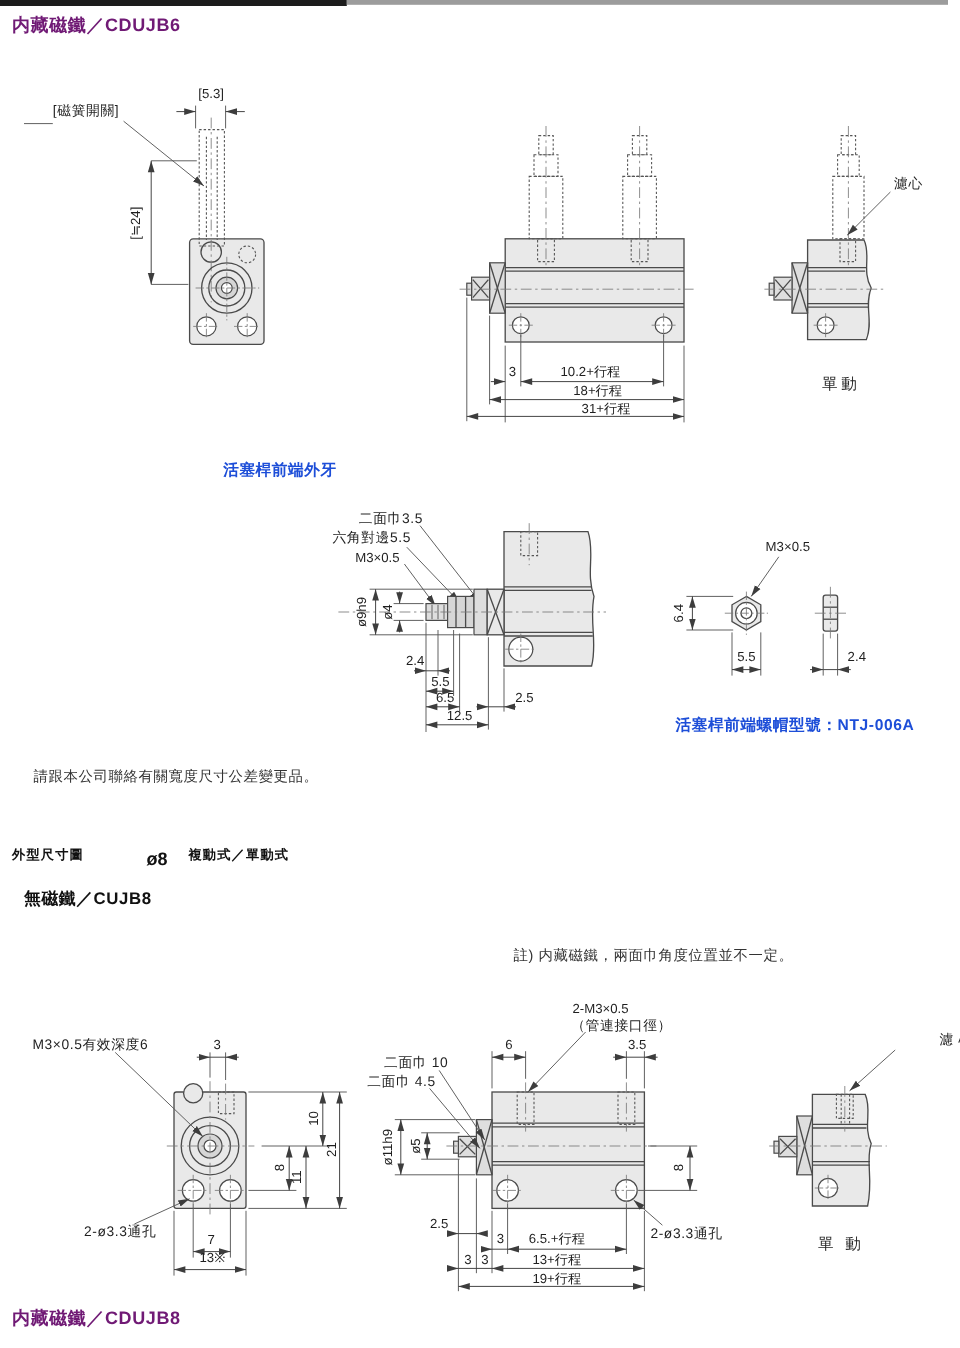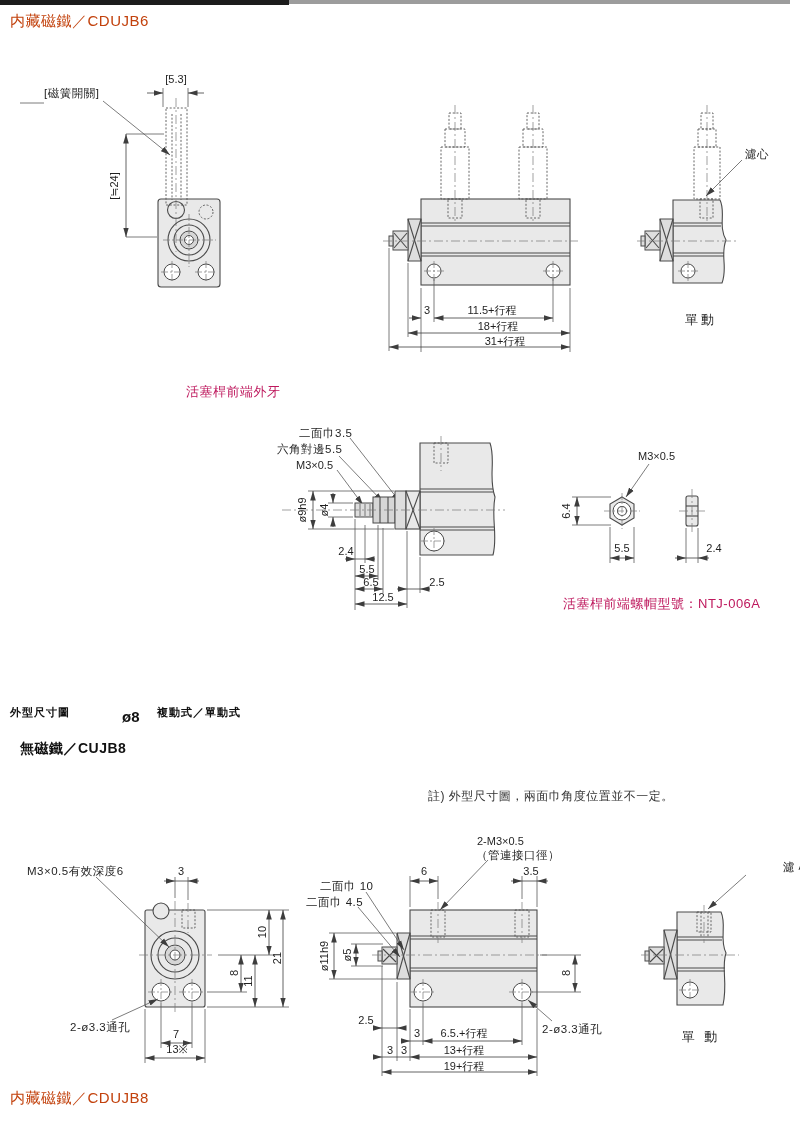--- a/index.html
+++ b/index.html
@@ -16,23 +16,23 @@
   svg .dim{stroke:#3d3d3d;stroke-width:.8;fill:none}
   svg .dot{stroke:#555;stroke-width:.9;fill:none;stroke-dasharray:2,1.7}
   svg .cl{stroke:#787878;stroke-width:.7;fill:none;stroke-dasharray:9,3,2,3}
   svg .ch{stroke:#787878;stroke-width:.7;fill:none;stroke-dasharray:7,2,2,2}
   
   .lbl{position:absolute;font-size:11px;line-height:1.1;color:#1f1f1f;white-space:nowrap}
   .cjk{font-size:11.5px;letter-spacing:.5px}
   .ctr{transform:translate(-50%,-50%)}
   .rotc{transform:translate(-50%,-50%) rotate(-90deg)}
   .cap{font-size:13px;letter-spacing:3px;font-weight:400}
-  .h1{position:absolute;font-size:15px;font-weight:400;color:#c2410c;white-space:nowrap;letter-spacing:.5px}
+  .h1{position:absolute;font-size:15px;font-weight:700;color:#701a75;white-space:nowrap;letter-spacing:.5px}
   .h1b{position:absolute;font-size:14px;font-weight:700;color:#111;white-space:nowrap;letter-spacing:.5px}
-  .h2{position:absolute;font-size:13px;font-weight:400;color:#be185d;white-space:nowrap;letter-spacing:.5px}
+  .h2{position:absolute;font-size:13px;font-weight:700;color:#1d4ed8;white-space:nowrap;letter-spacing:.5px}
   .note{position:absolute;font-size:12px;color:#333;white-space:nowrap;letter-spacing:.5px}
   .st{position:absolute;font-size:11px;font-weight:700;color:#111;white-space:nowrap;letter-spacing:1px}
   .st2{position:absolute;font-size:15px;font-weight:700;color:#111;white-space:nowrap}
   .rule-dark{position:absolute;left:0;top:728;width:289px;height:5px;background:#1c1c1c}
   .rule-gray{position:absolute;left:289px;top:729;width:501px;height:4px;background:#9c9c9c}
 </style>
 </head>
 <body>
 
 <div class="page">
@@ -348,21 +348,21 @@
   </g>
 </svg>
 
   <span class="h1" style="left:10px;top:12px">内藏磁鐵／CDUJB6</span>
 
   <span class="lbl ctr" style="left:176px;top:79px">[5.3]</span>
   <span class="lbl cjk" style="left:44px;top:87px">[磁簧開關]</span>
   <span class="lbl rotc" style="left:114px;top:186px">[≒24]</span>
 
   <span class="lbl ctr" style="left:427px;top:310px">3</span>
-  <span class="lbl ctr" style="left:492px;top:310px">11.5+行程</span>
+  <span class="lbl ctr" style="left:492px;top:310px">10.2+行程</span>
   <span class="lbl ctr" style="left:498px;top:326px">18+行程</span>
   <span class="lbl ctr" style="left:505px;top:341px">31+行程</span>
 
   <span class="lbl cjk" style="left:745px;top:148px">濾心</span>
   <span class="lbl ctr cap" style="left:701px;top:320px">單動</span>
 
   <span class="h2" style="left:186px;top:383px">活塞桿前端外牙</span>
   <span class="lbl cjk" style="left:299px;top:427px">二面巾3.5</span>
   <span class="lbl cjk" style="left:277px;top:443px">六角對邊5.5</span>
   <span class="lbl" style="left:296px;top:459px">M3×0.5</span>
@@ -373,28 +373,29 @@
   <span class="lbl ctr" style="left:371px;top:582px">6.5</span>
   <span class="lbl ctr" style="left:383px;top:597px">12.5</span>
   <span class="lbl ctr" style="left:437px;top:582px">2.5</span>
 
   <span class="lbl" style="left:638px;top:450px">M3×0.5</span>
   <span class="lbl rotc" style="left:566px;top:511px">6.4</span>
   <span class="lbl ctr" style="left:622px;top:548px">5.5</span>
   <span class="lbl ctr" style="left:714px;top:548px">2.4</span>
   <span class="h2" style="left:563px;top:595px">活塞桿前端螺帽型號：NTJ-006A</span>
 
+  <span class="note" style="left:28px;top:639px">請跟本公司聯絡有關寬度尺寸公差變更品。</span>
 
   <span class="st" style="left:10px;top:705px">外型尺寸圖</span>
   <span class="st2" style="left:122px;top:708px">ø8</span>
   <span class="st" style="left:157px;top:705px">複動式／單動式</span>
   <div class="rule-dark"></div>
   <div class="rule-gray"></div>
   <span class="h1b" style="left:20px;top:740px">無磁鐵／CUJB8</span>
-  <span class="note" style="left:428px;top:788px">註) 外型尺寸圖，兩面巾角度位置並不一定。</span>
+  <span class="note" style="left:428px;top:788px">註) 内藏磁鐵，兩面巾角度位置並不一定。</span>
 
   <span class="lbl cjk" style="left:27px;top:865px">M3×0.5有效深度6</span>
   <span class="lbl ctr" style="left:181px;top:871px">3</span>
   <span class="lbl rotc" style="left:262px;top:932px">10</span>
   <span class="lbl rotc" style="left:277px;top:958px">21</span>
   <span class="lbl rotc" style="left:234px;top:973px">8</span>
   <span class="lbl rotc" style="left:248px;top:981px">11</span>
   <span class="lbl cjk" style="left:70px;top:1021px">2-ø3.3通孔</span>
   <span class="lbl ctr" style="left:176px;top:1034px">7</span>
   <span class="lbl ctr" style="left:177px;top:1049px">13※</span>

